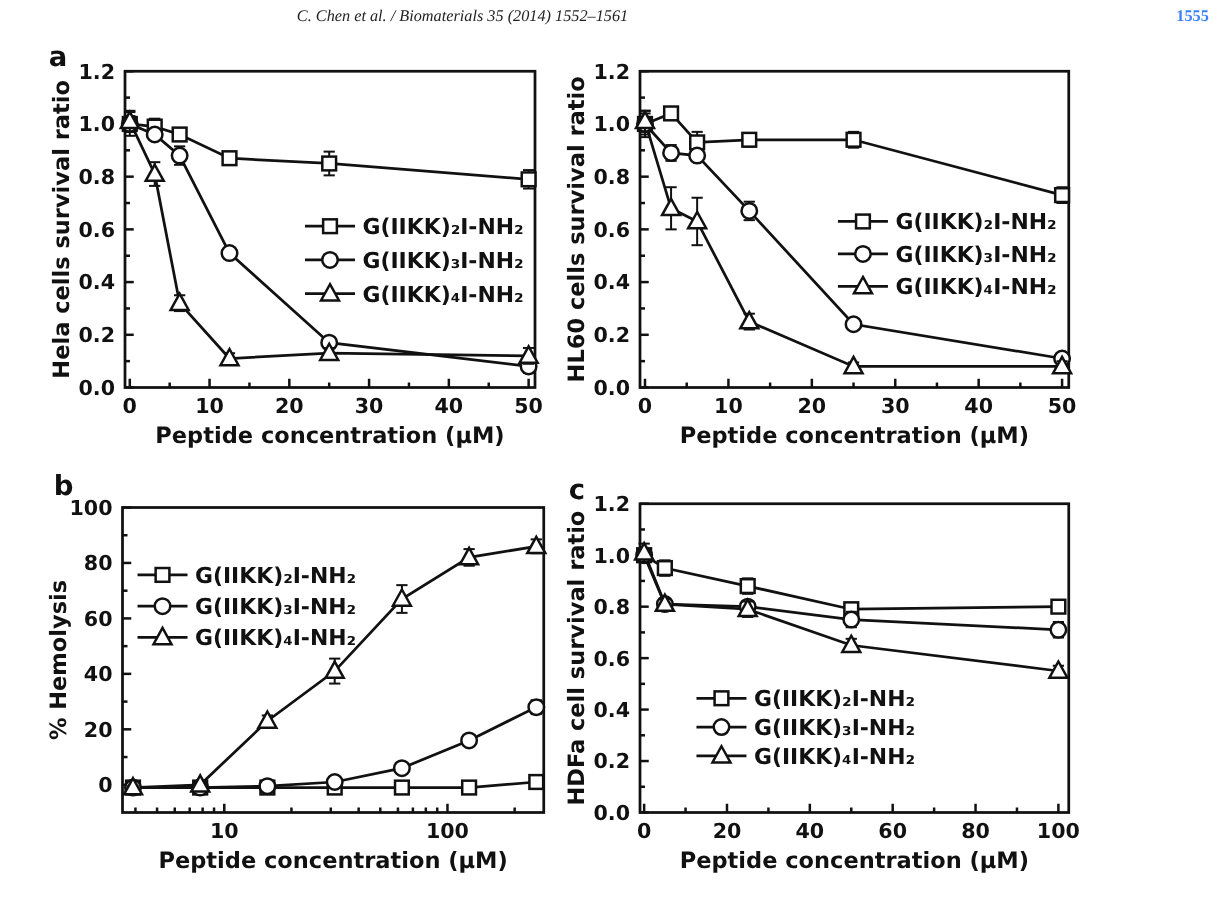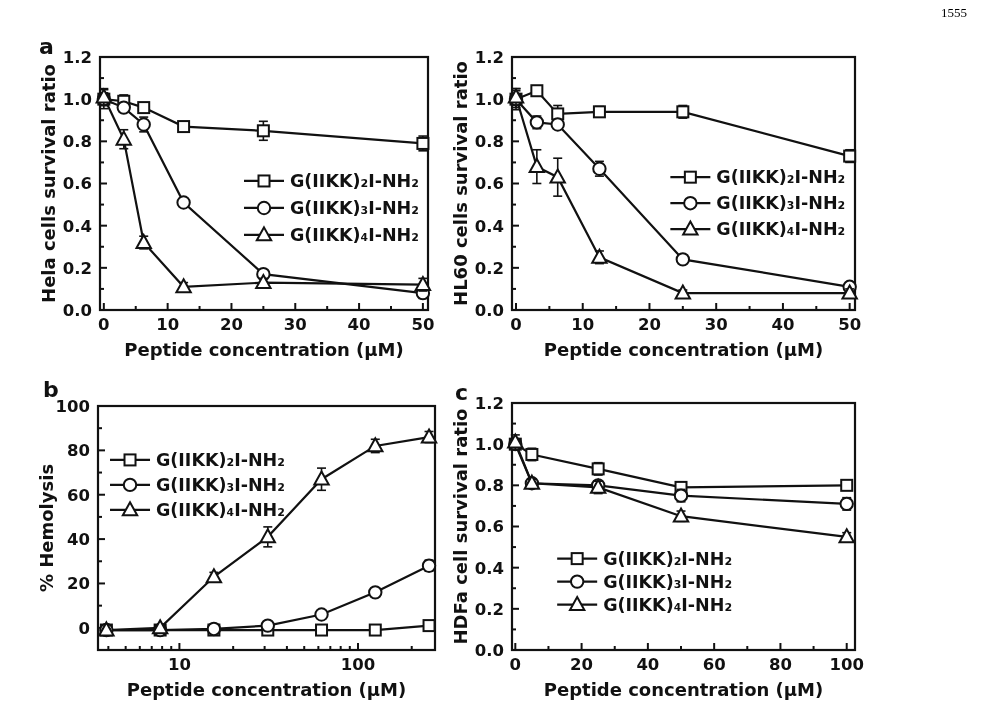--- a/index.html
+++ b/index.html
@@ -2,29 +2,32 @@
 <html><head>
 <meta charset="utf-8">
 <style>
   html,body{margin:0;padding:0;background:#ffffff;}
   .page{position:relative;width:983px;height:720px;background:#ffffff;overflow:hidden;
         font-family:"DejaVu Sans","Liberation Sans",sans-serif;color:#1a1a1a;}
   .header{position:absolute;left:0;top:5px;width:740px;text-align:center;
           font-family:"Liberation Serif","DejaVu Serif",serif;font-style:italic;
           font-size:13px;color:#222;}
   .page-number{position:absolute;right:16px;top:5px;
-          font-family:"Liberation Serif","DejaVu Serif",serif;font-size:13px;color:#000000;}
+          font-family:"Liberation Serif","DejaVu Serif",serif;font-size:13px;color:#3b82f6;font-weight:bold;}
   .panel-letter{position:absolute;font-weight:700;font-size:22px;color:#111;}
   svg.chart{position:absolute;overflow:visible;}
   svg.chart text{font-family:"DejaVu Sans","Liberation Sans",sans-serif;fill:#111;font-weight:700;}
 </style>
 </head>
 <body>
 
 <div class="page">
+  <div class="header">
+    <span>C. Chen et al. / Biomaterials 35 (2014) 1552–1561</span>
+  </div>
   <div class="page-number">1555</div>
 
   <div class="panel-letter" style="left:39px;top:34px">a</div>
   <div class="panel-letter" style="left:43px;top:377px">b</div>
   <div class="panel-letter" style="left:455px;top:380px">c</div>
 
   <svg id="chart-0" class="chart" width="420" height="320" viewBox="0 0 420 320" style="left: 35px; top: 40px;">
       <g>
         <rect x="65" y="17" width="328" height="253" fill="none" stroke="#111111" stroke-width="2.2"></rect>
       </g>

